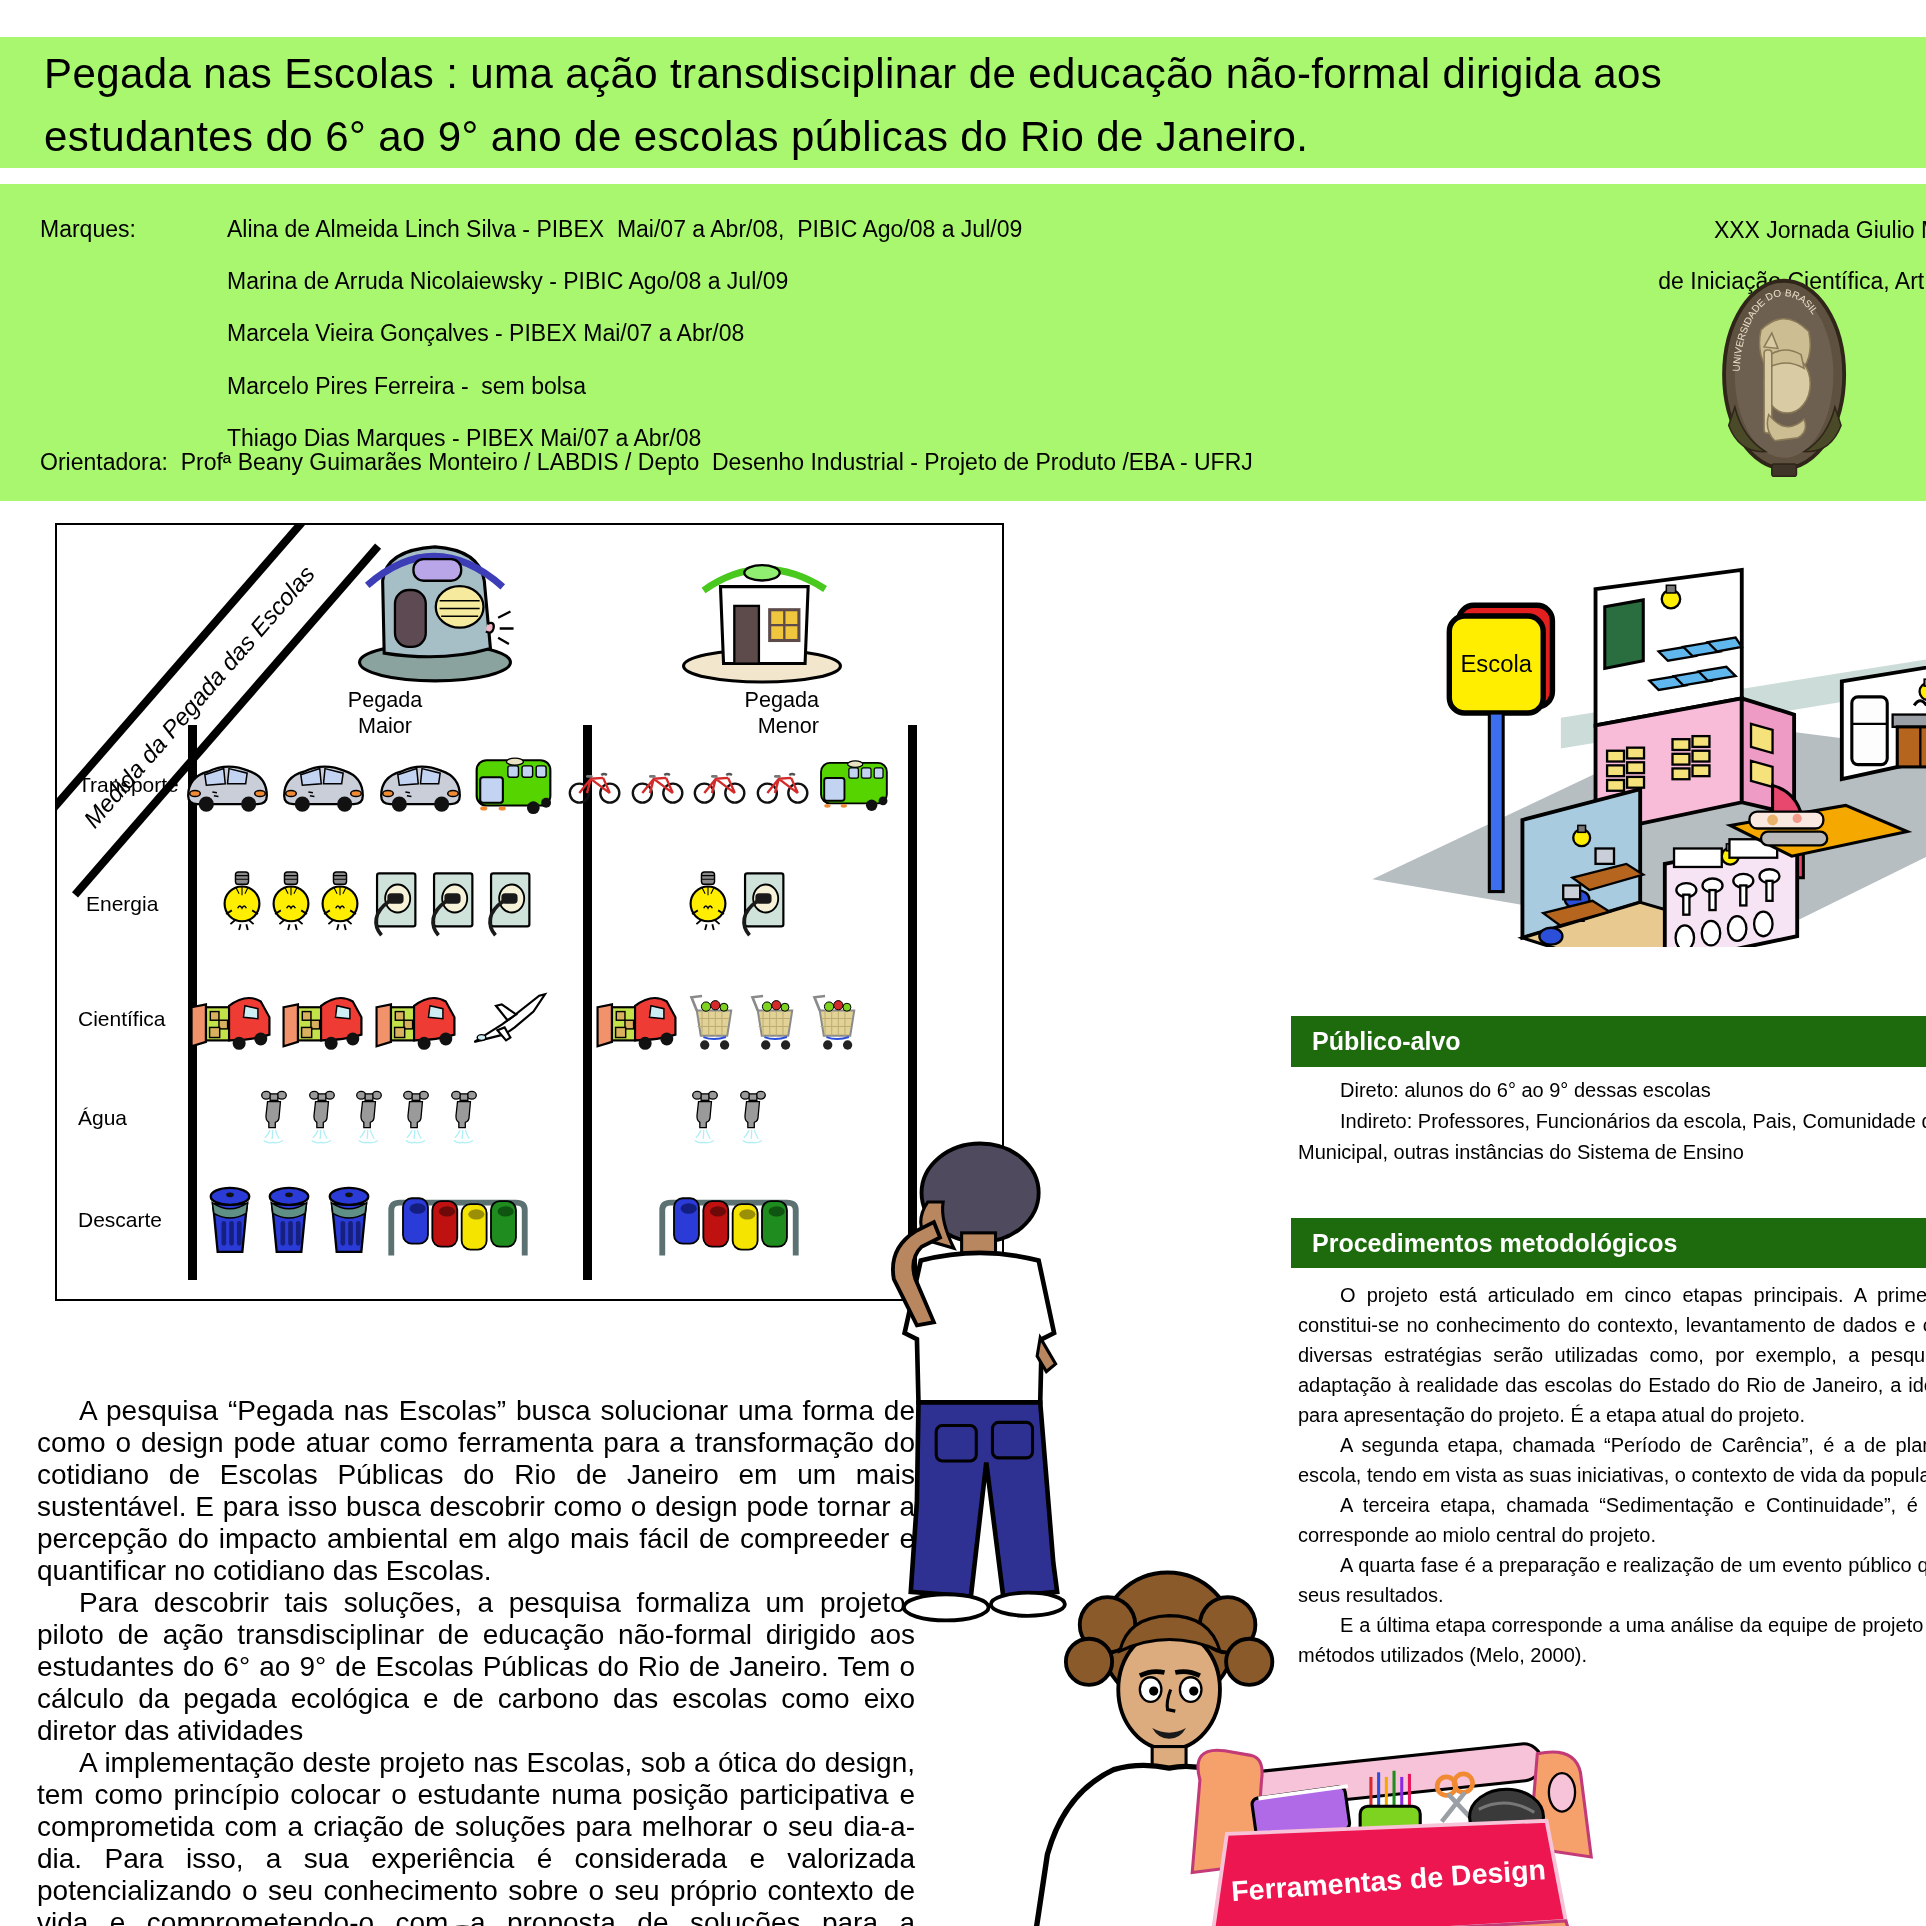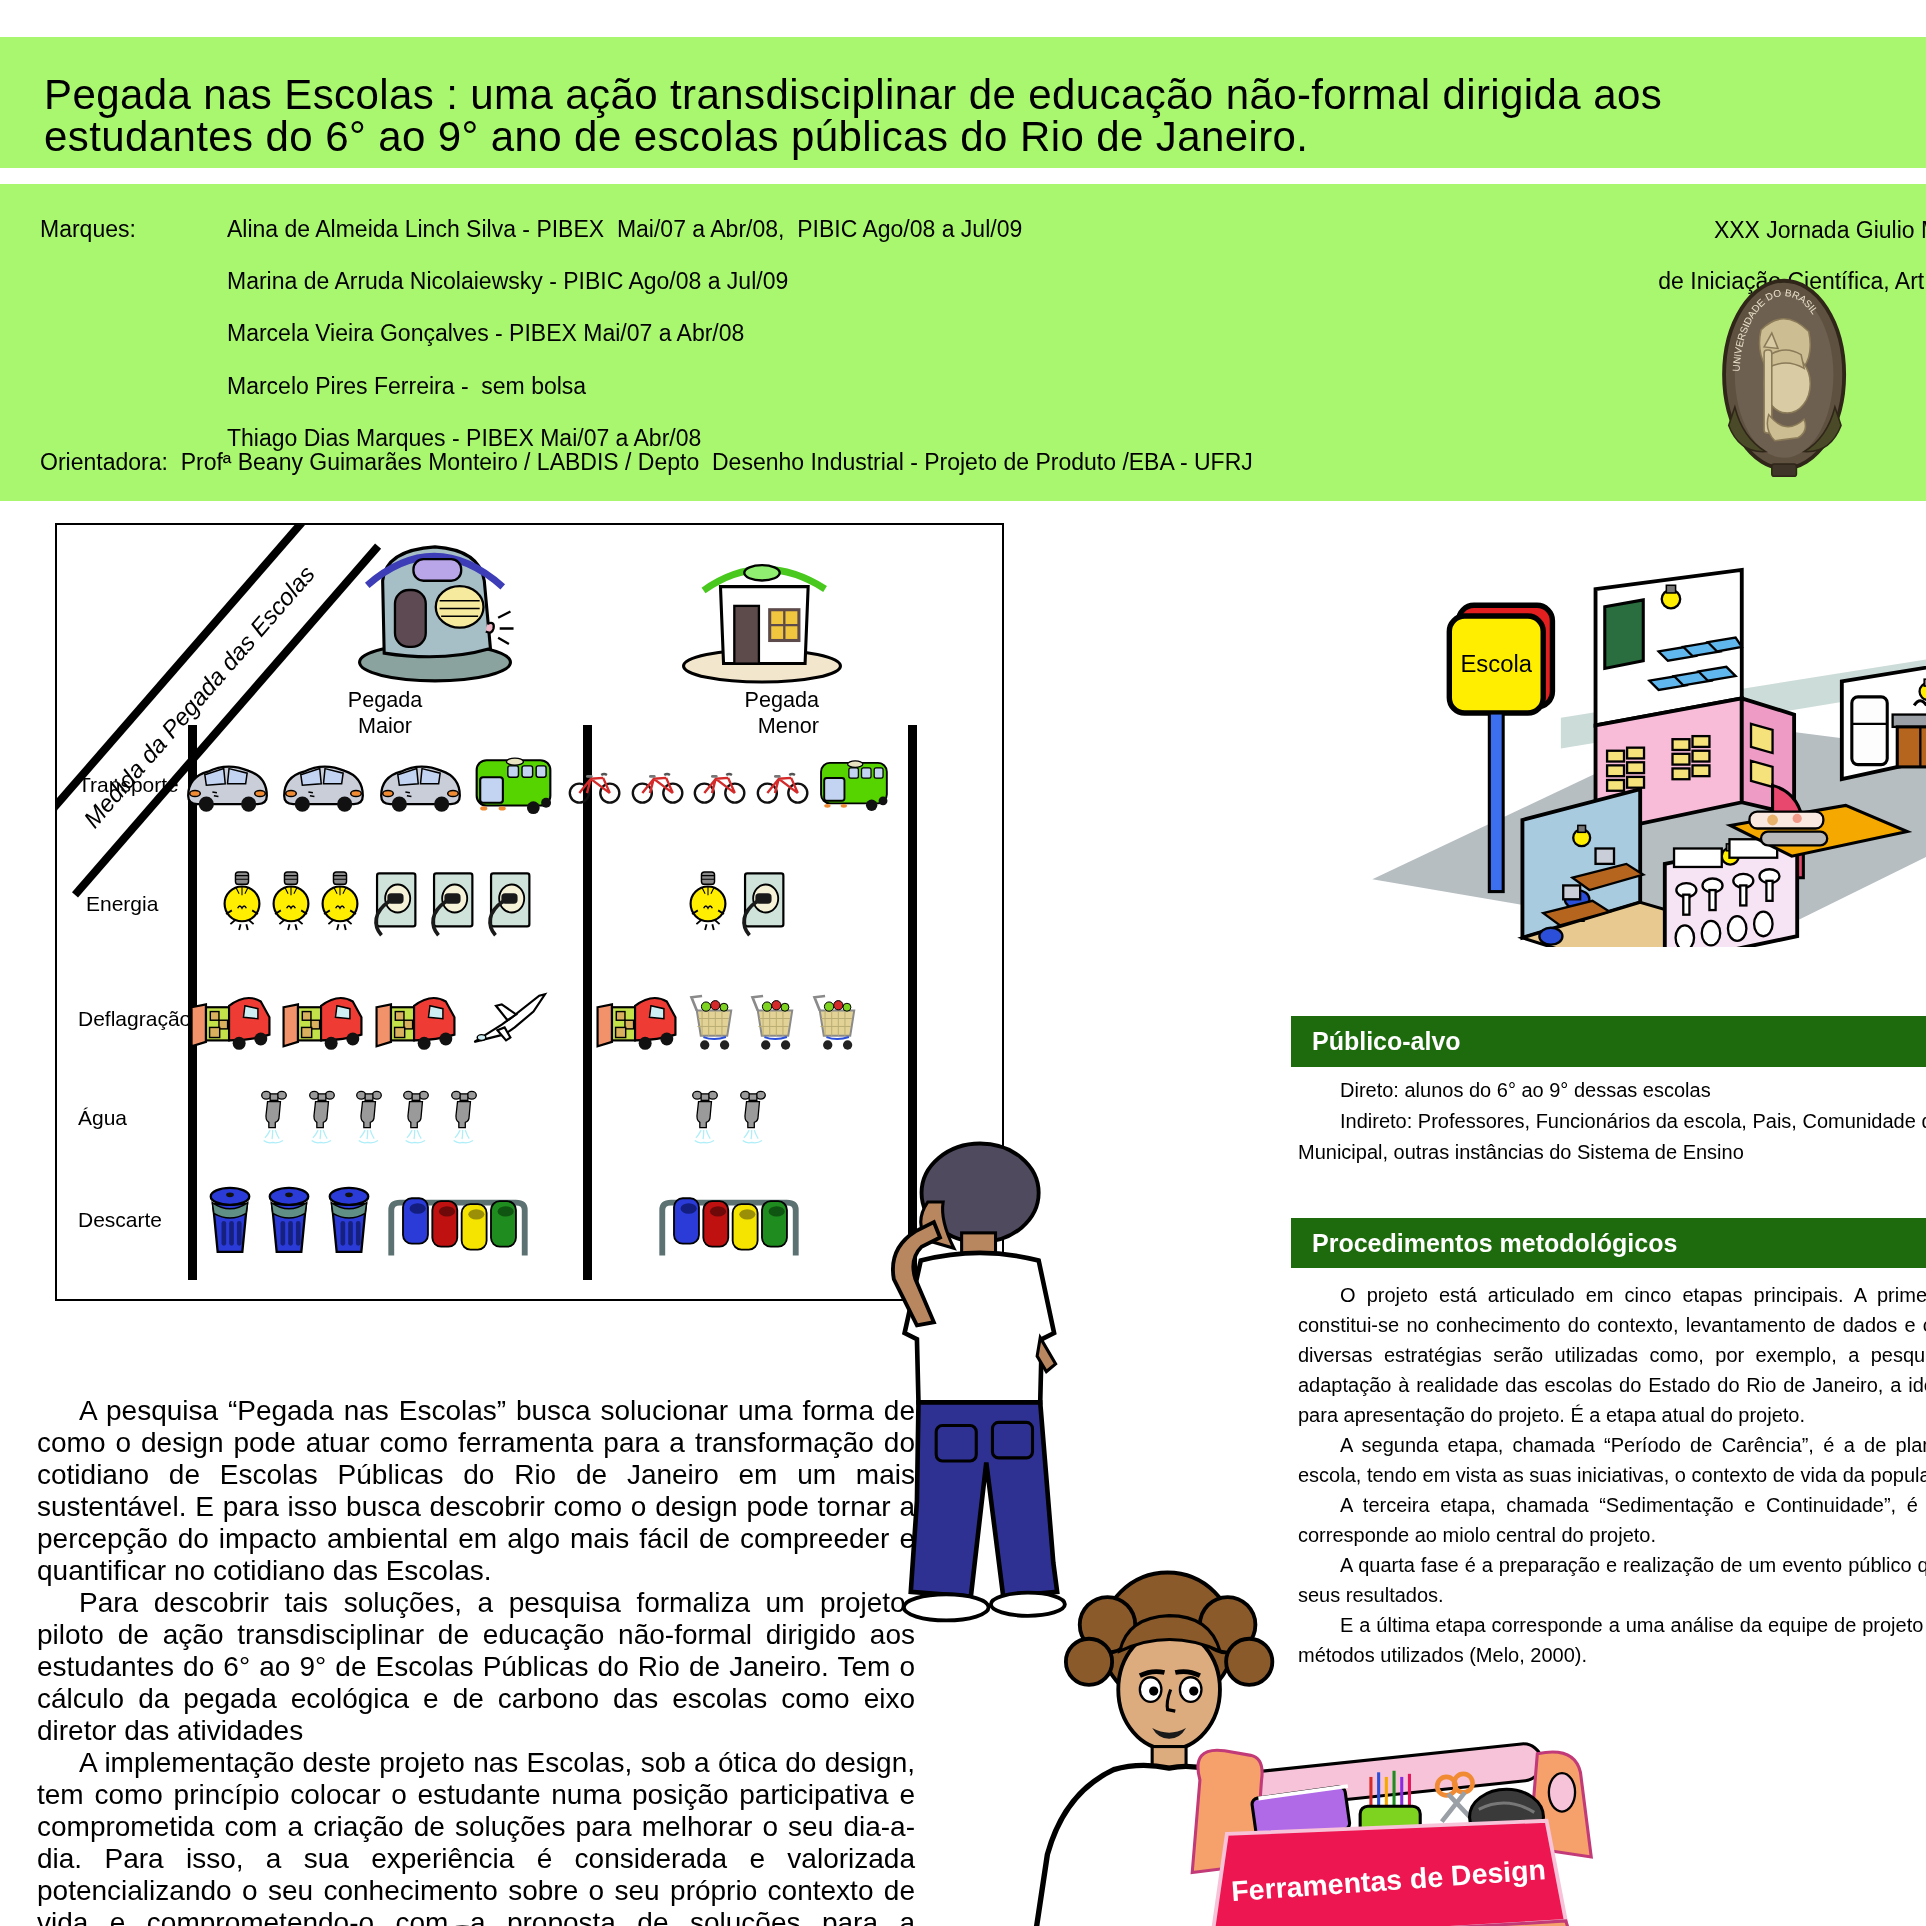--- a/index.html
+++ b/index.html
@@ -4,21 +4,21 @@
 <style>
   html,body{margin:0;padding:0;background:#ffffff;}
   .poster{position:relative;width:2275px;height:2270px;background:#fff;
           font-family:"Liberation Sans",sans-serif;color:#000;overflow:hidden;}
   .abs{position:absolute;}
 
   
   .band{position:absolute;left:0;right:0;background:#a9f76e;}
   .band-title{top:37px;height:131px;}
   .title-line{position:absolute;left:44px;font-size:42px;line-height:45px;letter-spacing:0.4px;}
-  .tl1{top:35px;text-align:center;} .tl2{top:77px;}
+  .tl1{top:14px;text-align:center;} .tl2{top:77px;}
   .band-authors{top:184px;height:317px;}
   .authors-label{position:absolute;left:40px;top:32px;font-size:23px;}
   .author-line{position:absolute;left:227px;font-size:23px;white-space:pre;}
   .advisor{position:absolute;left:40px;top:265px;font-size:23px;white-space:pre;}
   .event-line{position:absolute;width:809px;left:1466px;text-align:center;font-size:23px;}
   .ev1{top:33px;} .ev2{top:84px;}
 
   
   .fig{position:absolute;left:55px;top:523px;width:945px;height:774px;
        border:2.7px solid #000;background:#fff;overflow:hidden;}
@@ -321,21 +321,21 @@
           <div class="fp-cell menor">
             <svg class="ic ic-bulb" viewBox="0 0 115 180" width="44" height="69">
               <use href="#sym-bulb"></use>
             </svg>
             <svg class="ic ic-outlet" viewBox="0 0 135 183" width="52" height="70">
               <use href="#sym-outlet"></use>
             </svg>
           </div>
         </div>
         <div class="fp-row r3">
-          <div class="fp-label">Deflagração</div>
+          <div class="fp-label">Científica</div>
           <div class="fp-cell maior">
             <svg class="ic ic-truck" viewBox="0 0 225 169" width="87" height="65">
               <use href="#sym-truck"></use>
             </svg>
             <svg class="ic ic-truck" viewBox="0 0 225 169" width="87" height="65">
               <use href="#sym-truck"></use>
             </svg>
             <svg class="ic ic-truck" viewBox="0 0 225 169" width="87" height="65">
               <use href="#sym-truck"></use>
             </svg>

